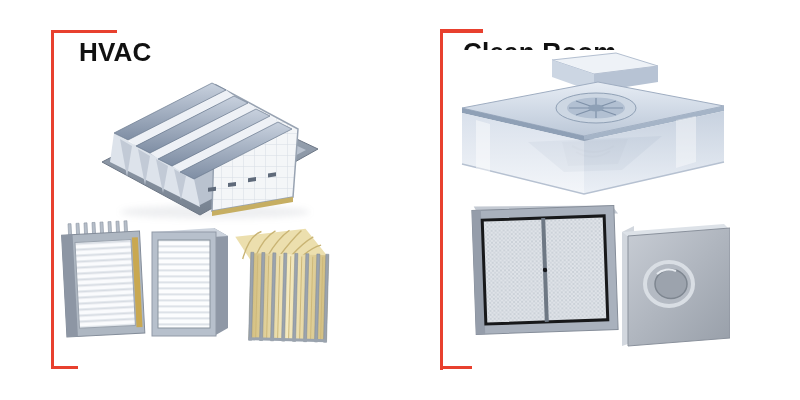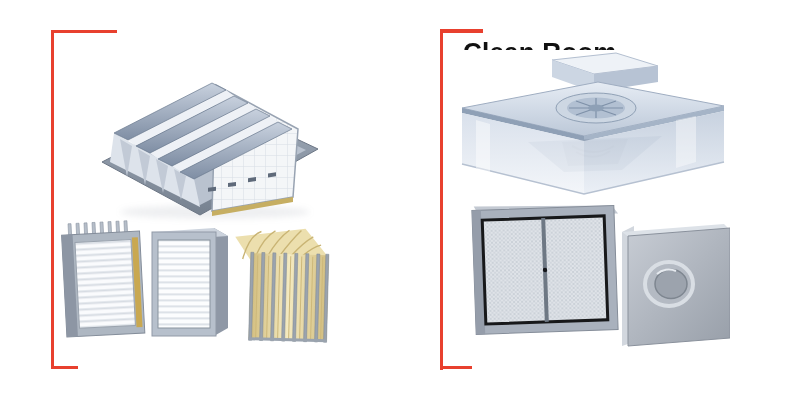--- a/index.html
+++ b/index.html
@@ -31,20 +31,21 @@
 </style>
 </head>
 <body>
 
 <div class="canvas">
 
   <section class="abs" style="left:0;top:0;width:400px;height:400px;">
     <span class="brk brk-l-v"></span>
     <span class="brk brk-l-t"></span>
     <span class="brk brk-l-b"></span>
+    <h2 class="title title-hvac">HVAC</h2>
 
     <span class="shadow" style="left:120px;top:205px;width:190px;height:14px;"></span>
 
     <div class="pimg img-vbank" role="img" aria-label="V-bank compact filter">
       <svg viewBox="0 0 220 172" xmlns="http://www.w3.org/2000/svg">
         <defs>
           <linearGradient id="gRail" x1="0" y1="0" x2="0" y2="1">
             <stop offset="0" stop-color="#c8d1de"></stop>
               <stop offset="1" stop-color="#7f8ea4"></stop>
           </linearGradient>

